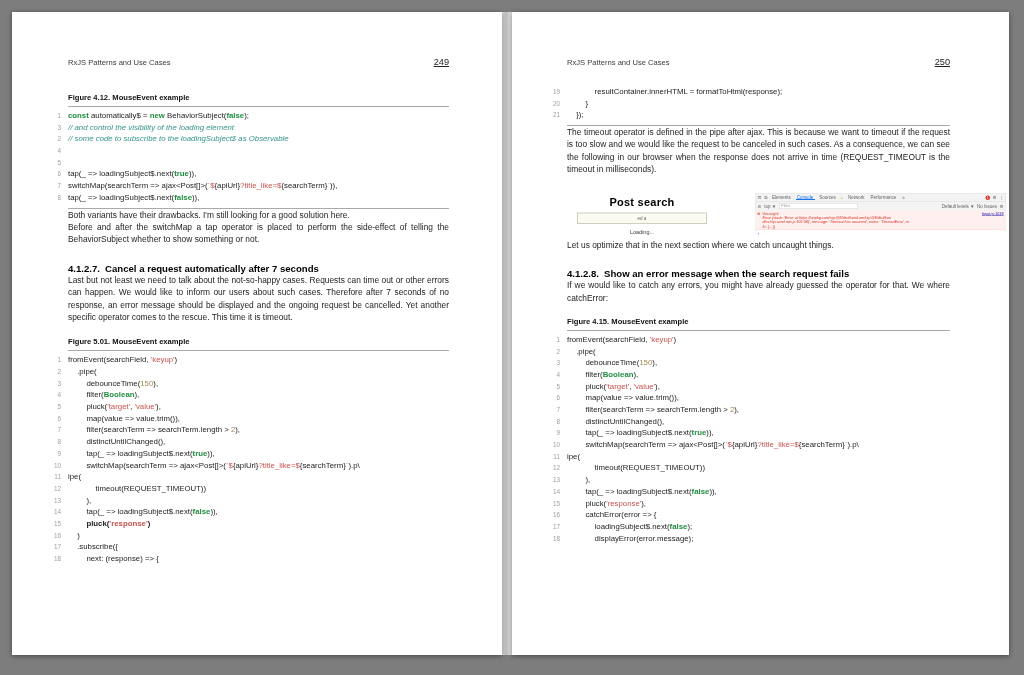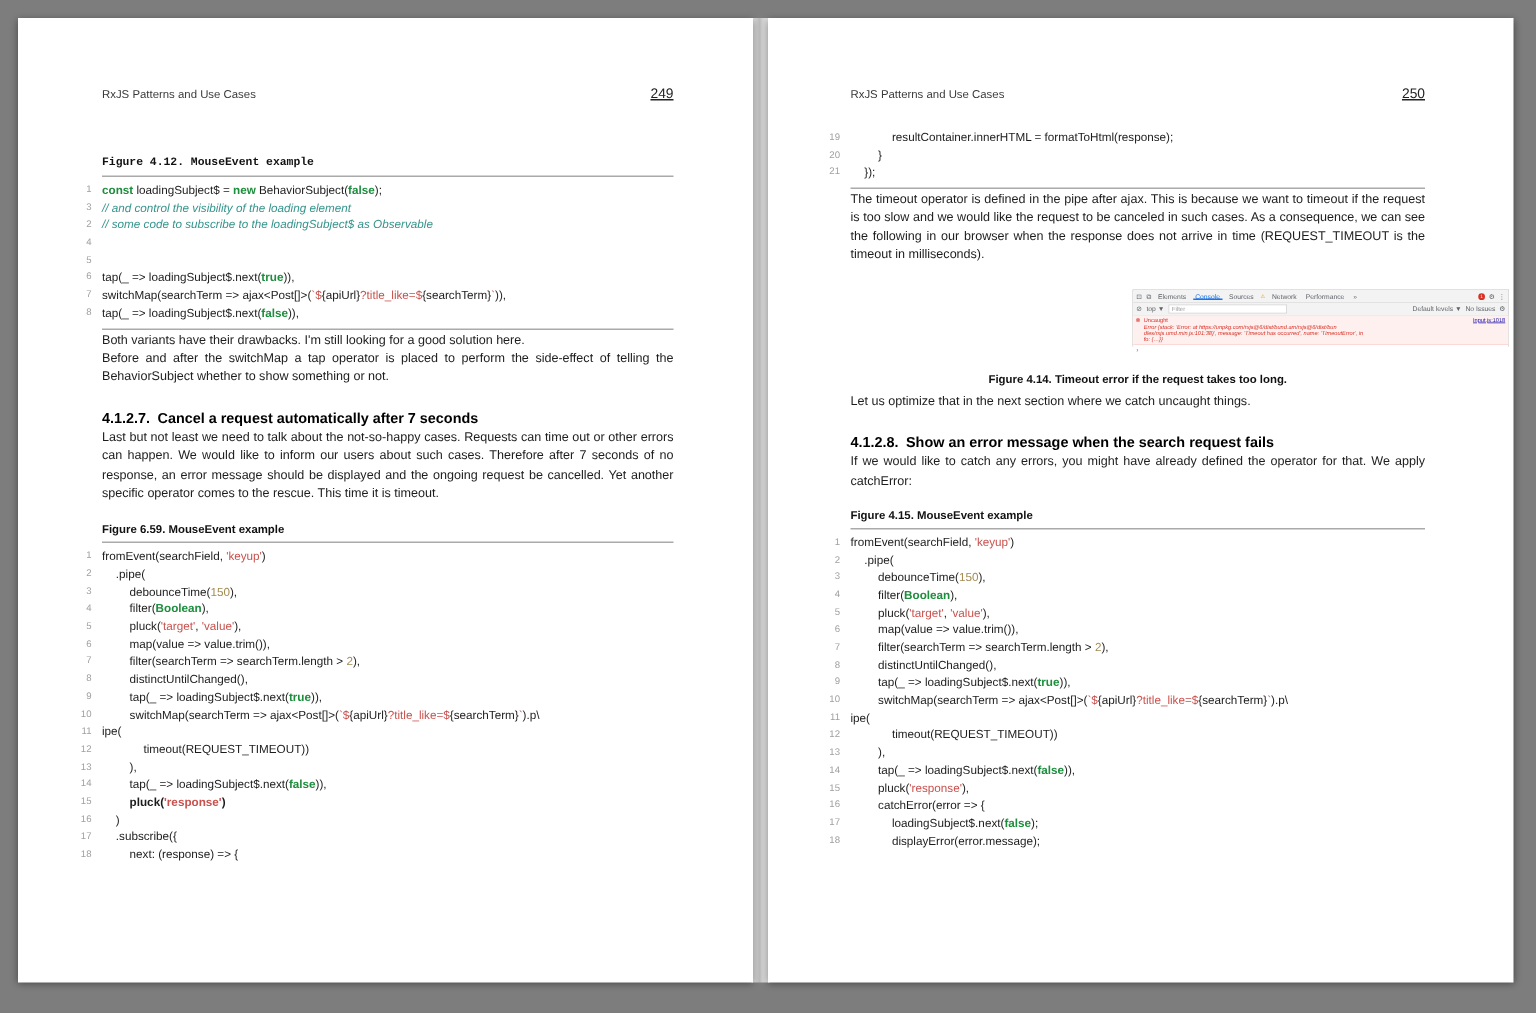--- a/index.html
+++ b/index.html
@@ -13,21 +13,21 @@
   .page-right{left:512px;width:497px;}
   .page-content{position:relative;height:100%;box-sizing:border-box;}
   .page-left .page-content{padding:0 53px 0 56px;}
   .page-right .page-content{padding:0 59px 0 55px;}
 
   .running-head{display:flex;justify-content:space-between;align-items:baseline;margin-top:45px;gap:42px;}
   .running-title{font-size:7.6px;color:#3a3a3a;}
   .pageno{font-size:9.2px;color:#222;text-decoration:underline;}
 
   .caption{font-size:7.6px;font-weight:bold;color:#111;margin-bottom:4px;}
-  .caption.c-top26{margin-top:38px;font-family:Liberation Mono, monospace;}
+  .caption.c-top26{margin-top:26px;}
   .caption.c-top14{margin-top:14px;}
   .caption.c-top13{margin-top:13px;}
   .caption.center{text-align:center;margin-top:9px;}
 
   .codeblock{border-top:1px solid #aaaaaa;border-bottom:1px solid #aaaaaa;padding:3px 0 4px;}
   .codeblock.no-bottom{border-bottom:none;padding-bottom:0;}
   .codeblock.no-top{border-top:none;margin-top:16px;}
   .code-line{position:relative;height:11.7px;line-height:11.7px;font-size:7.8px;color:#1c1c1c;}
   .lineno{position:absolute;left:-27px;width:20px;text-align:right;font-size:6.4px;color:#a0a0a0;}
   .code-text{white-space:pre;display:inline-block;}
@@ -82,40 +82,40 @@
 
 <div class="page page-left">
   <div class="page-content">
     <div class="running-head">
       <span class="running-title">RxJS Patterns and Use Cases</span>
       <span class="pageno">249</span>
     </div>
 
     <div class="caption c-top26">Figure 4.12. MouseEvent example</div>
     <div class="codeblock">
-        <div class="code-line"><span class="lineno">1</span><span class="code-text"><span class="tk-k">const</span><span class="tk-p"> loadingSubject$ = </span><span class="tk-k">new</span><span class="tk-p"> BehaviorSubject(</span><span class="tk-k">false</span><span class="tk-p">);</span></span></div>
+        <div class="code-line"><span class="lineno">1</span><span class="code-text"><span class="tk-k">const</span><span class="tk-p"> automatically$ = </span><span class="tk-k">new</span><span class="tk-p"> BehaviorSubject(</span><span class="tk-k">false</span><span class="tk-p">);</span></span></div>
         <div class="code-line"><span class="lineno">3</span><span class="code-text"><span class="tk-c">// and control the visibility of the loading element</span></span></div>
         <div class="code-line"><span class="lineno">2</span><span class="code-text"><span class="tk-c">// some code to subscribe to the loadingSubject$ as Observable</span></span></div>
         <div class="code-line"><span class="lineno">4</span><span class="code-text"></span></div>
         <div class="code-line"><span class="lineno">5</span><span class="code-text"></span></div>
         <div class="code-line"><span class="lineno">6</span><span class="code-text"><span class="tk-p">tap(_ =&gt; loadingSubject$.next(</span><span class="tk-k">true</span><span class="tk-p">)),</span></span></div>
         <div class="code-line"><span class="lineno">7</span><span class="code-text"><span class="tk-p">switchMap(searchTerm =&gt; ajax&lt;Post[]&gt;(</span><span class="tk-s">`$</span><span class="tk-p">{apiUrl}</span><span class="tk-s">?title_like=$</span><span class="tk-p">{searchTerm}</span><span class="tk-s">`</span><span class="tk-p">)),</span></span></div>
         <div class="code-line"><span class="lineno">8</span><span class="code-text"><span class="tk-p">tap(_ =&gt; loadingSubject$.next(</span><span class="tk-k">false</span><span class="tk-p">)),</span></span></div>
       </div>
 
     <p class="body m-top6">Both variants have their drawbacks. I'm still looking for a good solution here.</p>
     <p class="body m-top13">Before and after the switchMap a tap operator is placed to perform the side-effect of telling the BehaviorSubject whether to show something or not.</p>
 
     <h3 class="sec">
       <span class="sec-num">4.1.2.7.</span><span>Cancel a request automatically after 7 seconds</span>
     </h3>
 
     <p class="body m-top11">Last but not least we need to talk about the not-so-happy cases.  Requests can time out or other errors can happen.  We would like to inform our users about such cases.  Therefore after 7 seconds of no response, an error message should be displayed and the ongoing request be cancelled. Yet another specific operator comes to the rescue. This time it is timeout.</p>
 
-    <div class="caption c-top14">Figure 6.59. MouseEvent example</div>
+    <div class="caption c-top14">Figure 5.01. MouseEvent example</div>
     <div class="codeblock no-bottom">
         <div class="code-line"><span class="lineno">1</span><span class="code-text"><span class="tk-p">fromEvent(searchField, </span><span class="tk-s">'keyup'</span><span class="tk-p">)</span></span></div>
         <div class="code-line"><span class="lineno">2</span><span class="code-text" style="padding-left: 9.2px;"><span class="tk-p">.pipe(</span></span></div>
         <div class="code-line"><span class="lineno">3</span><span class="code-text" style="padding-left: 18.4px;"><span class="tk-p">debounceTime(</span><span class="tk-n">150</span><span class="tk-p">),</span></span></div>
         <div class="code-line"><span class="lineno">4</span><span class="code-text" style="padding-left: 18.4px;"><span class="tk-p">filter(</span><span class="tk-k">Boolean</span><span class="tk-p">),</span></span></div>
         <div class="code-line"><span class="lineno">5</span><span class="code-text" style="padding-left: 18.4px;"><span class="tk-p">pluck(</span><span class="tk-s">'target'</span><span class="tk-p">, </span><span class="tk-s">'value'</span><span class="tk-p">),</span></span></div>
         <div class="code-line"><span class="lineno">6</span><span class="code-text" style="padding-left: 18.4px;"><span class="tk-p">map(value =&gt; value.trim()),</span></span></div>
         <div class="code-line"><span class="lineno">7</span><span class="code-text" style="padding-left: 18.4px;"><span class="tk-p">filter(searchTerm =&gt; searchTerm.length &gt; </span><span class="tk-n">2</span><span class="tk-p">),</span></span></div>
         <div class="code-line"><span class="lineno">8</span><span class="code-text" style="padding-left: 18.4px;"><span class="tk-p">distinctUntilChanged(),</span></span></div>
         <div class="code-line"><span class="lineno">9</span><span class="code-text" style="padding-left: 18.4px;"><span class="tk-p">tap(_ =&gt; loadingSubject$.next(</span><span class="tk-k">true</span><span class="tk-p">)),</span></span></div>
@@ -141,20 +141,29 @@
 
     <div class="codeblock no-top">
         <div class="code-line"><span class="lineno">19</span><span class="code-text" style="padding-left: 27.6px;"><span class="tk-p">resultContainer.innerHTML = formatToHtml(response);</span></span></div>
         <div class="code-line"><span class="lineno">20</span><span class="code-text" style="padding-left: 18.4px;"><span class="tk-p">}</span></span></div>
         <div class="code-line"><span class="lineno">21</span><span class="code-text" style="padding-left: 9.2px;"><span class="tk-p">});</span></span></div>
       </div>
 
     <p class="body m-top13">The timeout operator is defined in the pipe after ajax.  This is because we want to timeout if the request is too slow and we would like the request to be canceled in such cases.  As a consequence, we can see the following in our browser when the response does not arrive in time (REQUEST_TIMEOUT is the timeout in milliseconds).</p>
 
     <div class="figure414">
+      <div class="sd-wrap">
+        <div class="sd-inner">
+          <div class="sd-title">Post search</div>
+          <div class="sd-input">
+            <span class="sd-input-text">ed a</span>
+          </div>
+          <div class="sd-loading">Loading...</div>
+        </div>
+      </div>
 
       <div class="dt-wrap">
         <div class="dt-inner">
           <div class="dt-row">
             <span class="dt-ico">⊡</span>
             <span class="dt-ico">⧉</span>
             <span class="dt-tab">Elements</span>
             <span class="dt-tab active">Console</span>
             <span class="dt-tab">Sources</span>
             <span class="dt-warn">⚠</span>
@@ -185,29 +194,28 @@
               <div class="em">Error {stack: 'Error:    at https://unpkg.com/rxjs@6/dist/bund.am/rxjs@6/dist/bun</div>
               <div class="em">dles/rxjs.umd.min.js:101:38)', message: 'Timeout has occurred', name: 'TimeoutError', in</div>
               <div class="em">fo: {…}}</div>
             </div>
             <div class="dt-prompt">›</div>
           </div>
         </div>
       </div>
     </div>
 
-    <div class="caption center">Figure 4.14. Timeout error if the request takes too long.</div>
 
     <p class="body m-top13">Let us optimize that in the next section where we catch uncaught things.</p>
 
     <h3 class="sec m-top15">
       <span class="sec-num">4.1.2.8.</span><span>Show an error message when the search request fails</span>
     </h3>
 
-    <p class="body m-top11">If we would like to catch any errors, you might have already defined the operator for that.  We apply catchError:</p>
+    <p class="body m-top11">If we would like to catch any errors, you might have already guessed the operator for that.  We where catchError:</p>
 
     <div class="caption c-top13">Figure 4.15. MouseEvent example</div>
     <div class="codeblock no-bottom">
         <div class="code-line"><span class="lineno">1</span><span class="code-text"><span class="tk-p">fromEvent(searchField, </span><span class="tk-s">'keyup'</span><span class="tk-p">)</span></span></div>
         <div class="code-line"><span class="lineno">2</span><span class="code-text" style="padding-left: 9.2px;"><span class="tk-p">.pipe(</span></span></div>
         <div class="code-line"><span class="lineno">3</span><span class="code-text" style="padding-left: 18.4px;"><span class="tk-p">debounceTime(</span><span class="tk-n">150</span><span class="tk-p">),</span></span></div>
         <div class="code-line"><span class="lineno">4</span><span class="code-text" style="padding-left: 18.4px;"><span class="tk-p">filter(</span><span class="tk-k">Boolean</span><span class="tk-p">),</span></span></div>
         <div class="code-line"><span class="lineno">5</span><span class="code-text" style="padding-left: 18.4px;"><span class="tk-p">pluck(</span><span class="tk-s">'target'</span><span class="tk-p">, </span><span class="tk-s">'value'</span><span class="tk-p">),</span></span></div>
         <div class="code-line"><span class="lineno">6</span><span class="code-text" style="padding-left: 18.4px;"><span class="tk-p">map(value =&gt; value.trim()),</span></span></div>
         <div class="code-line"><span class="lineno">7</span><span class="code-text" style="padding-left: 18.4px;"><span class="tk-p">filter(searchTerm =&gt; searchTerm.length &gt; </span><span class="tk-n">2</span><span class="tk-p">),</span></span></div>

